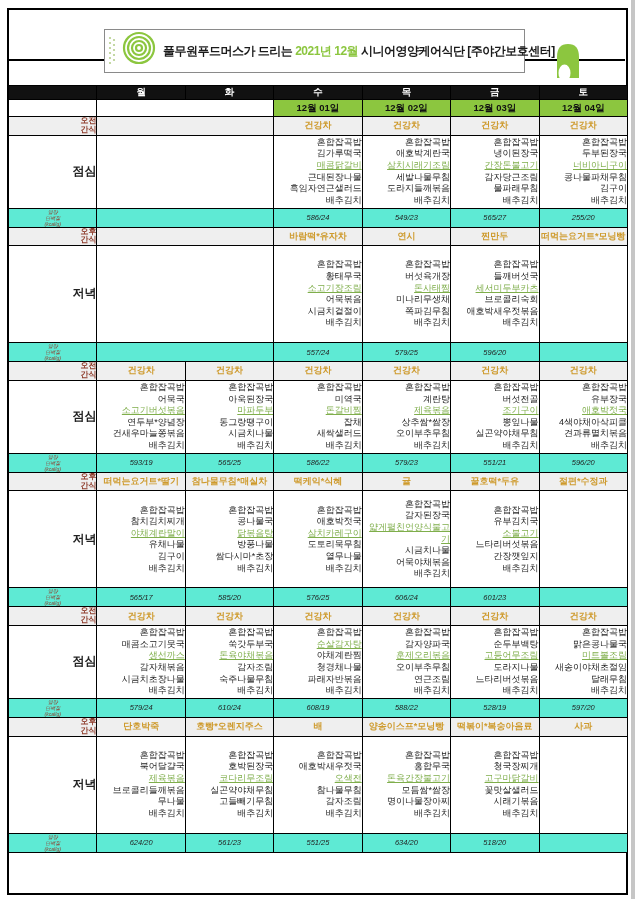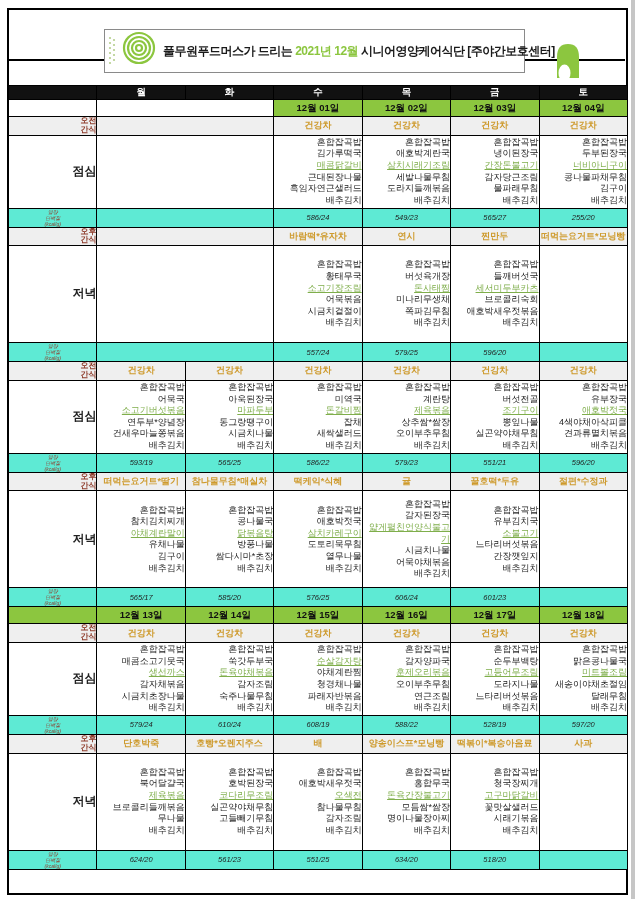--- a/index.html
+++ b/index.html
@@ -336,29 +336,20 @@
             <div>단백질</div>
             <div>(kcal/g)</div>
           </td>
           <td class="kcal-cell">565/17</td>
           <td class="kcal-cell">585/20</td>
           <td class="kcal-cell">576/25</td>
           <td class="kcal-cell">606/24</td>
           <td class="kcal-cell">601/23</td>
           <td class="kcal-cell"></td>
         </tr>
-        <tr class="date-row">
-          <td class="lbl date-lbl"></td>
-          <td class="date-cell">12월 13일</td>
-          <td class="date-cell">12월 14일</td>
-          <td class="date-cell">12월 15일</td>
-          <td class="date-cell">12월 16일</td>
-          <td class="date-cell">12월 17일</td>
-          <td class="date-cell">12월 18일</td>
-        </tr>
         <tr class="snack-row">
           <td class="lbl snack-lbl">
             <div>오전</div>
             <div>간식</div>
           </td>
           <td class="snack-cell">건강차</td>
           <td class="snack-cell">건강차</td>
           <td class="snack-cell">건강차</td>
           <td class="snack-cell">건강차</td>
           <td class="snack-cell">건강차</td>

